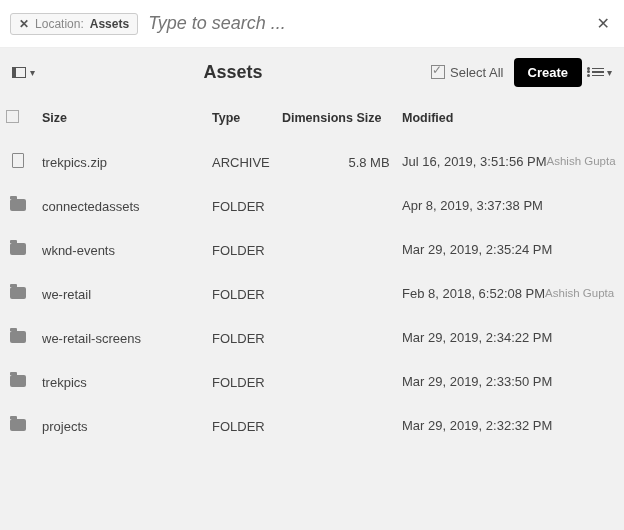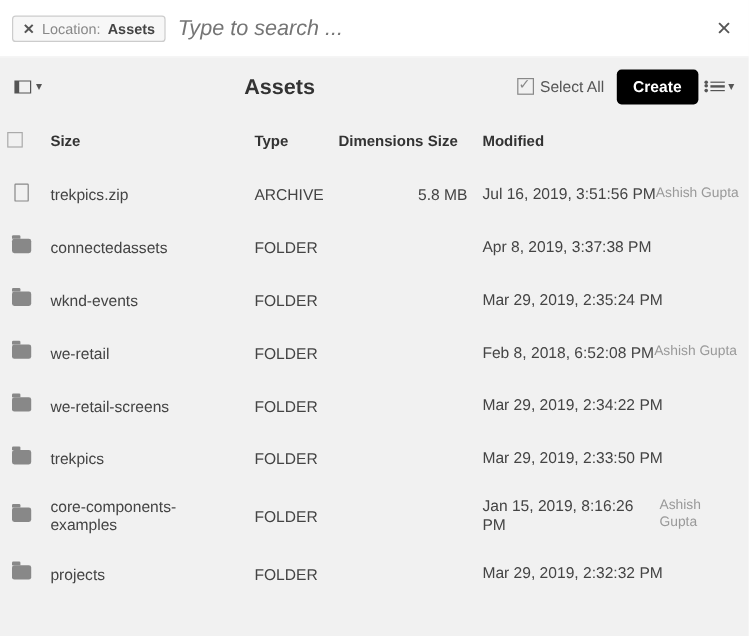--- a/index.html
+++ b/index.html
@@ -173,33 +173,20 @@
           <td class="dim-col"></td>
           <td class="size-col"></td>
           <td class="mod-col">
             <div class="modline">
               <span>Mar 29, 2019, 2:33:50 PM</span>
             </div>
           </td>
         </tr>
         <tr>
           <td class="sel-col icon-cell"><span class="folder-ico"></span></td>
-          <td class="name-col">core-components-examples</td>
-          <td class="type-col">FOLDER</td>
-          <td class="dim-col"></td>
-          <td class="size-col"></td>
-          <td class="mod-col">
-            <div class="modline">
-              <span>Jan 15, 2019, 8:16:26 PM</span>
-              <span class="by">Ashish Gupta</span>
-            </div>
-          </td>
-        </tr>
-        <tr>
-          <td class="sel-col icon-cell"><span class="folder-ico"></span></td>
           <td class="name-col">projects</td>
           <td class="type-col">FOLDER</td>
           <td class="dim-col"></td>
           <td class="size-col"></td>
           <td class="mod-col">
             <div class="modline">
               <span>Mar 29, 2019, 2:32:32 PM</span>
             </div>
           </td>
         </tr>

